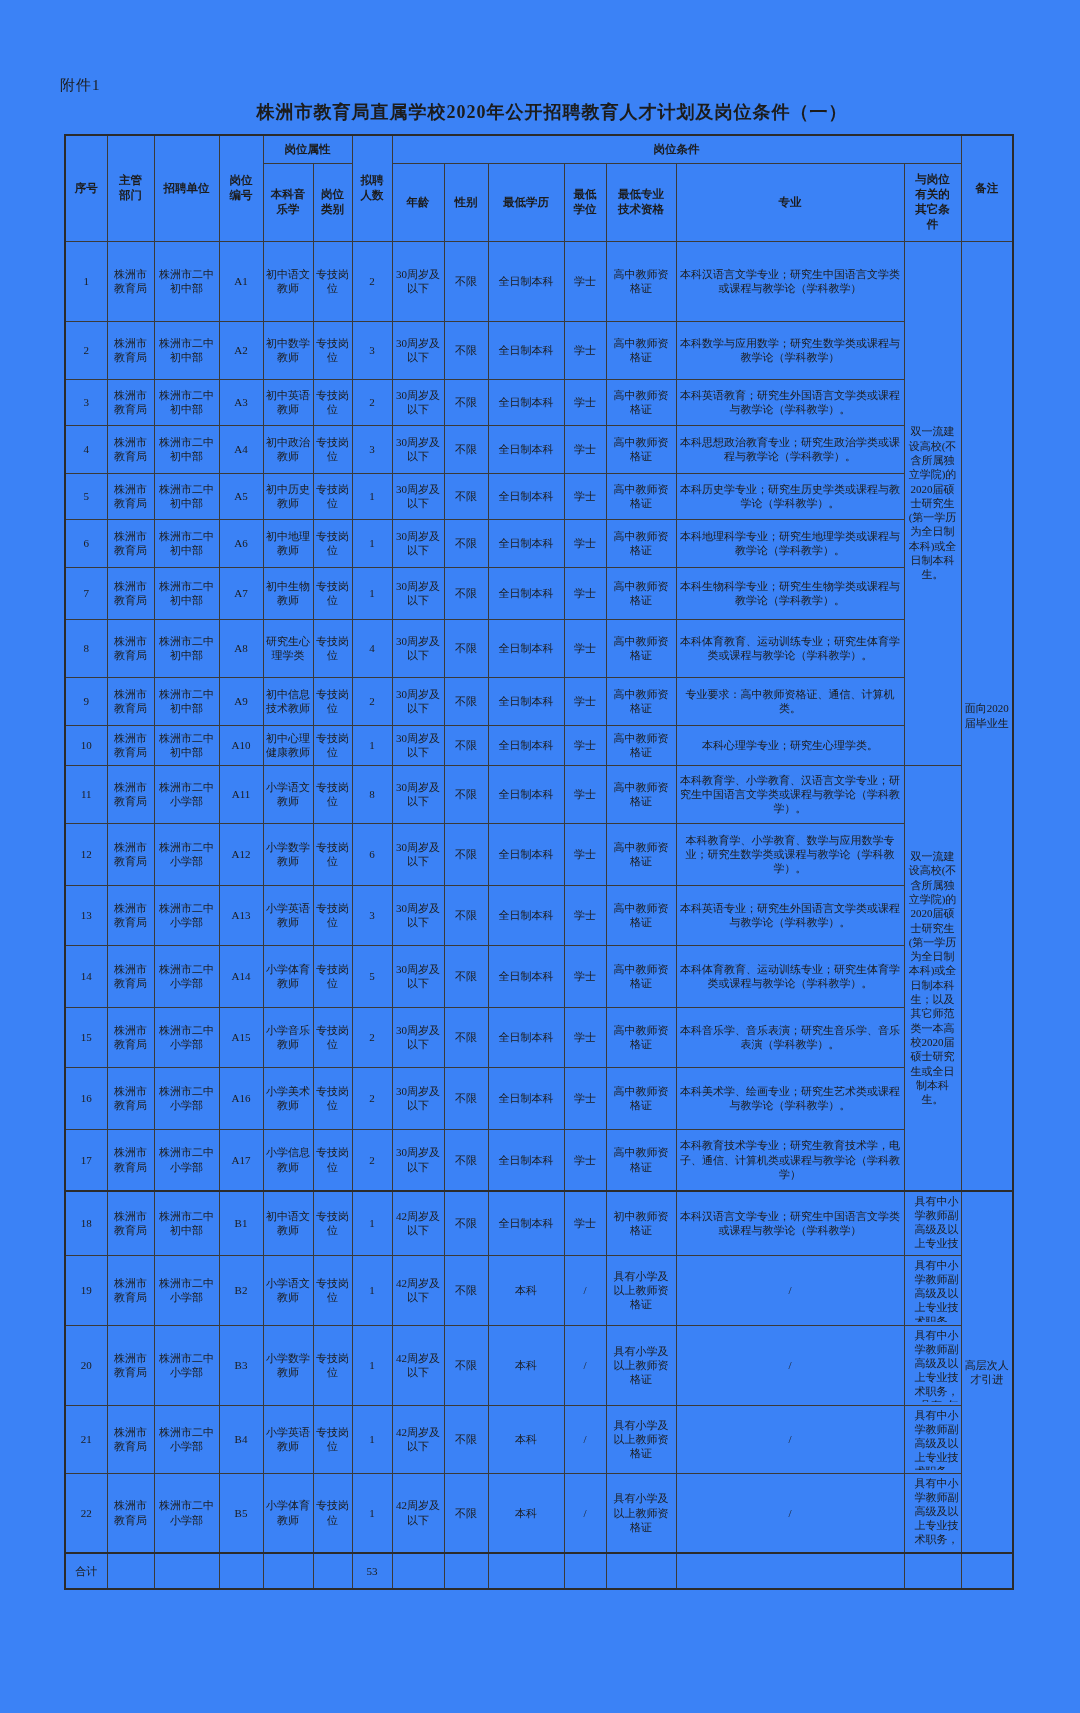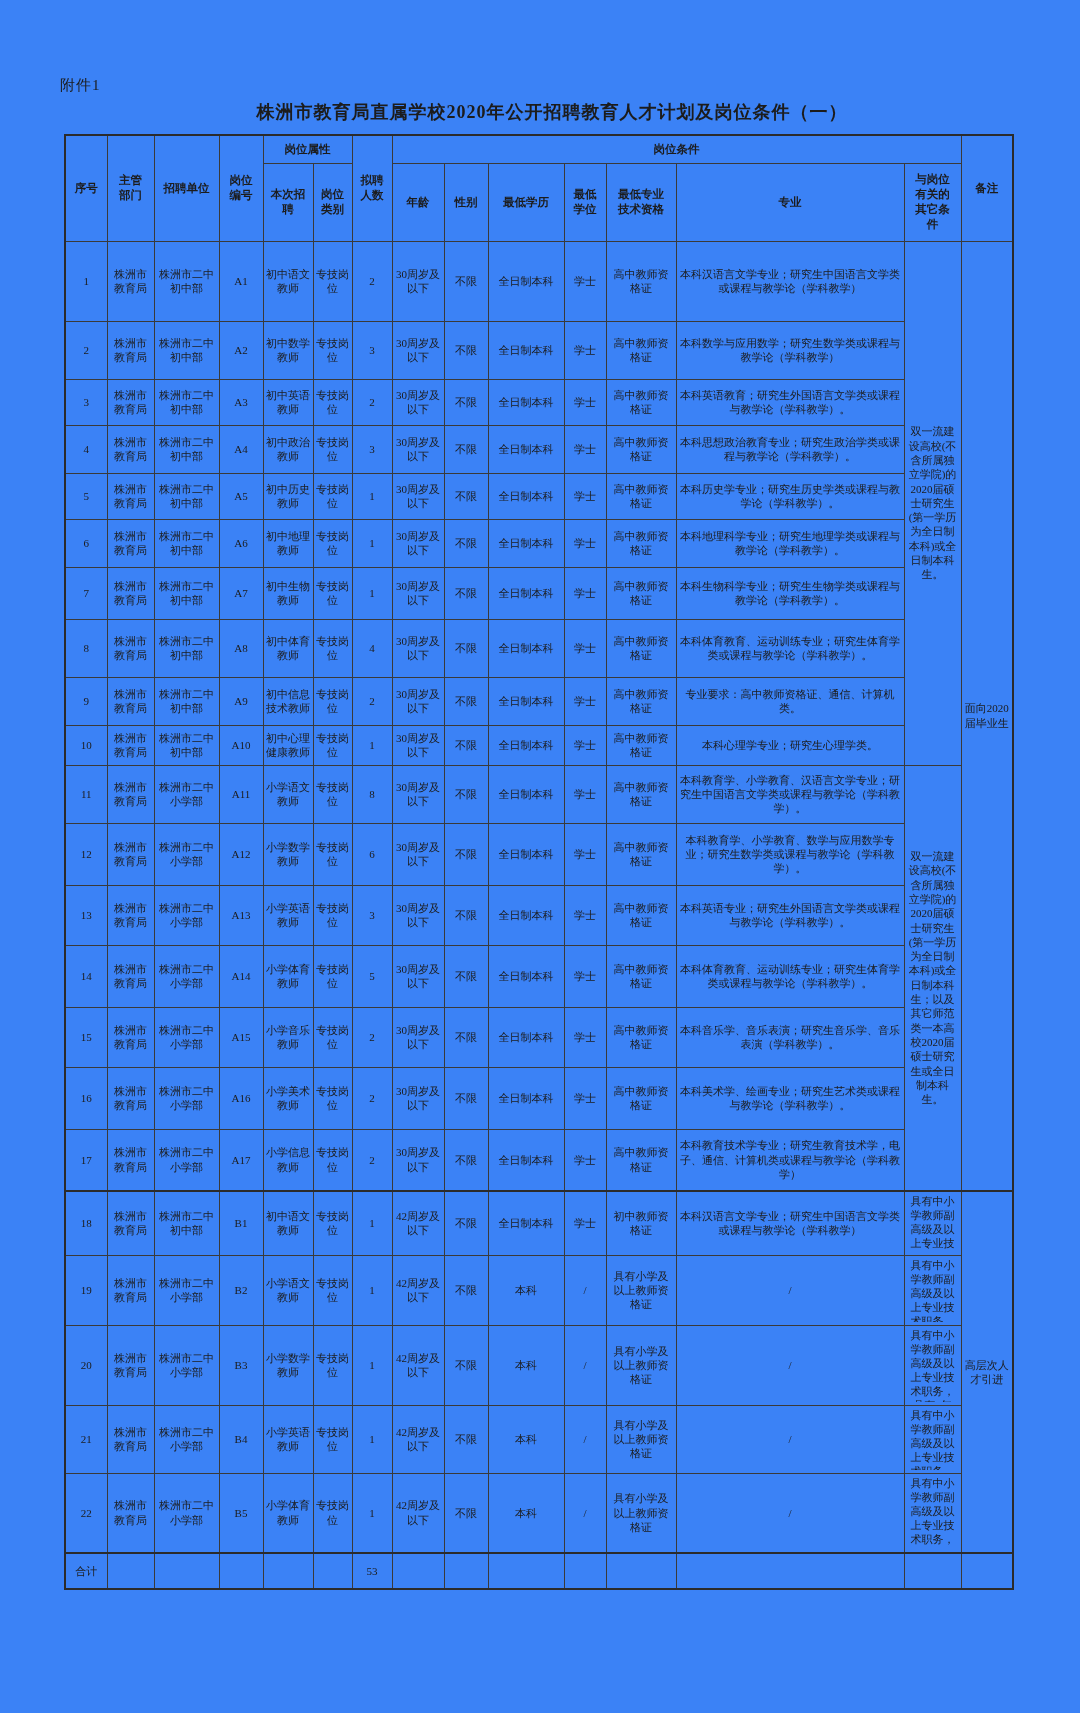--- a/index.html
+++ b/index.html
@@ -3,21 +3,21 @@
 <meta charset="utf-8">
 <style>
   html,body{margin:0;padding:0;background:#e9e9e9;}
   .page{width:1080px;height:1713px;background:#3b82f6;font-family:Liberation Serif, serif;color:#1c1c1c;position:relative;box-sizing:border-box;overflow:hidden;}
   .attach{position:absolute;left:60px;top:76px;font-size:15px;letter-spacing:1px;}
   .title{position:absolute;left:0;top:100px;width:100%;text-align:center;font-size:18px;font-weight:bold;letter-spacing:1px;padding-left:12px;}
   table.rec{position:absolute;left:64px;top:134px;width:950px;border-collapse:collapse;table-layout:fixed;border:2px solid #2b2b2b;}
   table.rec th,table.rec td{border:1px solid #3a3a3a;text-align:center;vertical-align:middle;padding:1px 2px;font-size:11px;line-height:1.3;word-break:break-all;overflow:hidden;}
   table.rec th{font-weight:bold;font-size:11.5px;padding:2px 7px;}
   tr.sep td{border-top:2px solid #2b2b2b;}
-  .clip{overflow:hidden;margin:0 auto;line-height:14px;}
+  .clip{overflow:hidden;margin:0 auto;line-height:14px;text-align:right;}
   .foot{position:absolute;left:60px;top:1600px;width:955px;font-size:12.5px;line-height:1.55;text-align:left;}
   .majorcell{font-size:11px;margin-top:28px;}
 </style>
 </head>
 <body>
 
 <div class="page">
   <div class="attach">附件1</div>
   <div class="title">株洲市教育局直属学校2020年公开招聘教育人才计划及岗位条件（一）</div>
 
@@ -44,21 +44,21 @@
         <th rowspan="2">序号</th>
         <th rowspan="2">主管部门</th>
         <th rowspan="2">招聘单位</th>
         <th rowspan="2">岗位编号</th>
         <th colspan="2">岗位属性</th>
         <th rowspan="2">拟聘人数</th>
         <th colspan="7">岗位条件</th>
         <th rowspan="2">备注</th>
       </tr>
       <tr style="height:78px">
-        <th>本次招聘</th>
+        <th>本科音乐学</th>
         <th>岗位类别</th>
         <th>年龄</th>
         <th>性别</th>
         <th>最低学历</th>
         <th>最低学位</th>
         <th>最低专业技术资格</th>
         <th>专业</th>
         <th>与岗位有关的其它条件</th>
       </tr>
     </thead>
@@ -168,21 +168,21 @@
           <td>全日制本科</td>
           <td>学士</td>
           <td>高中教师资格证</td>
           <td class="majorcell">本科生物科学专业；研究生生物学类或课程与教学论（学科教学）。</td>
       </tr>
       <tr style="height:58px">
         <td>8</td>
           <td>株洲市教育局</td>
           <td>株洲市二中初中部</td>
           <td>A8</td>
-          <td>初中体育教师</td>
+          <td>研究生心理学类</td>
           <td>专技岗位</td>
           <td>4</td>
           <td>30周岁及以下</td>
           <td>不限</td>
           <td>全日制本科</td>
           <td>学士</td>
           <td>高中教师资格证</td>
           <td class="majorcell">本科体育教育、运动训练专业；研究生体育学类或课程与教学论（学科教学）。</td>
       </tr>
       <tr style="height:48px">

